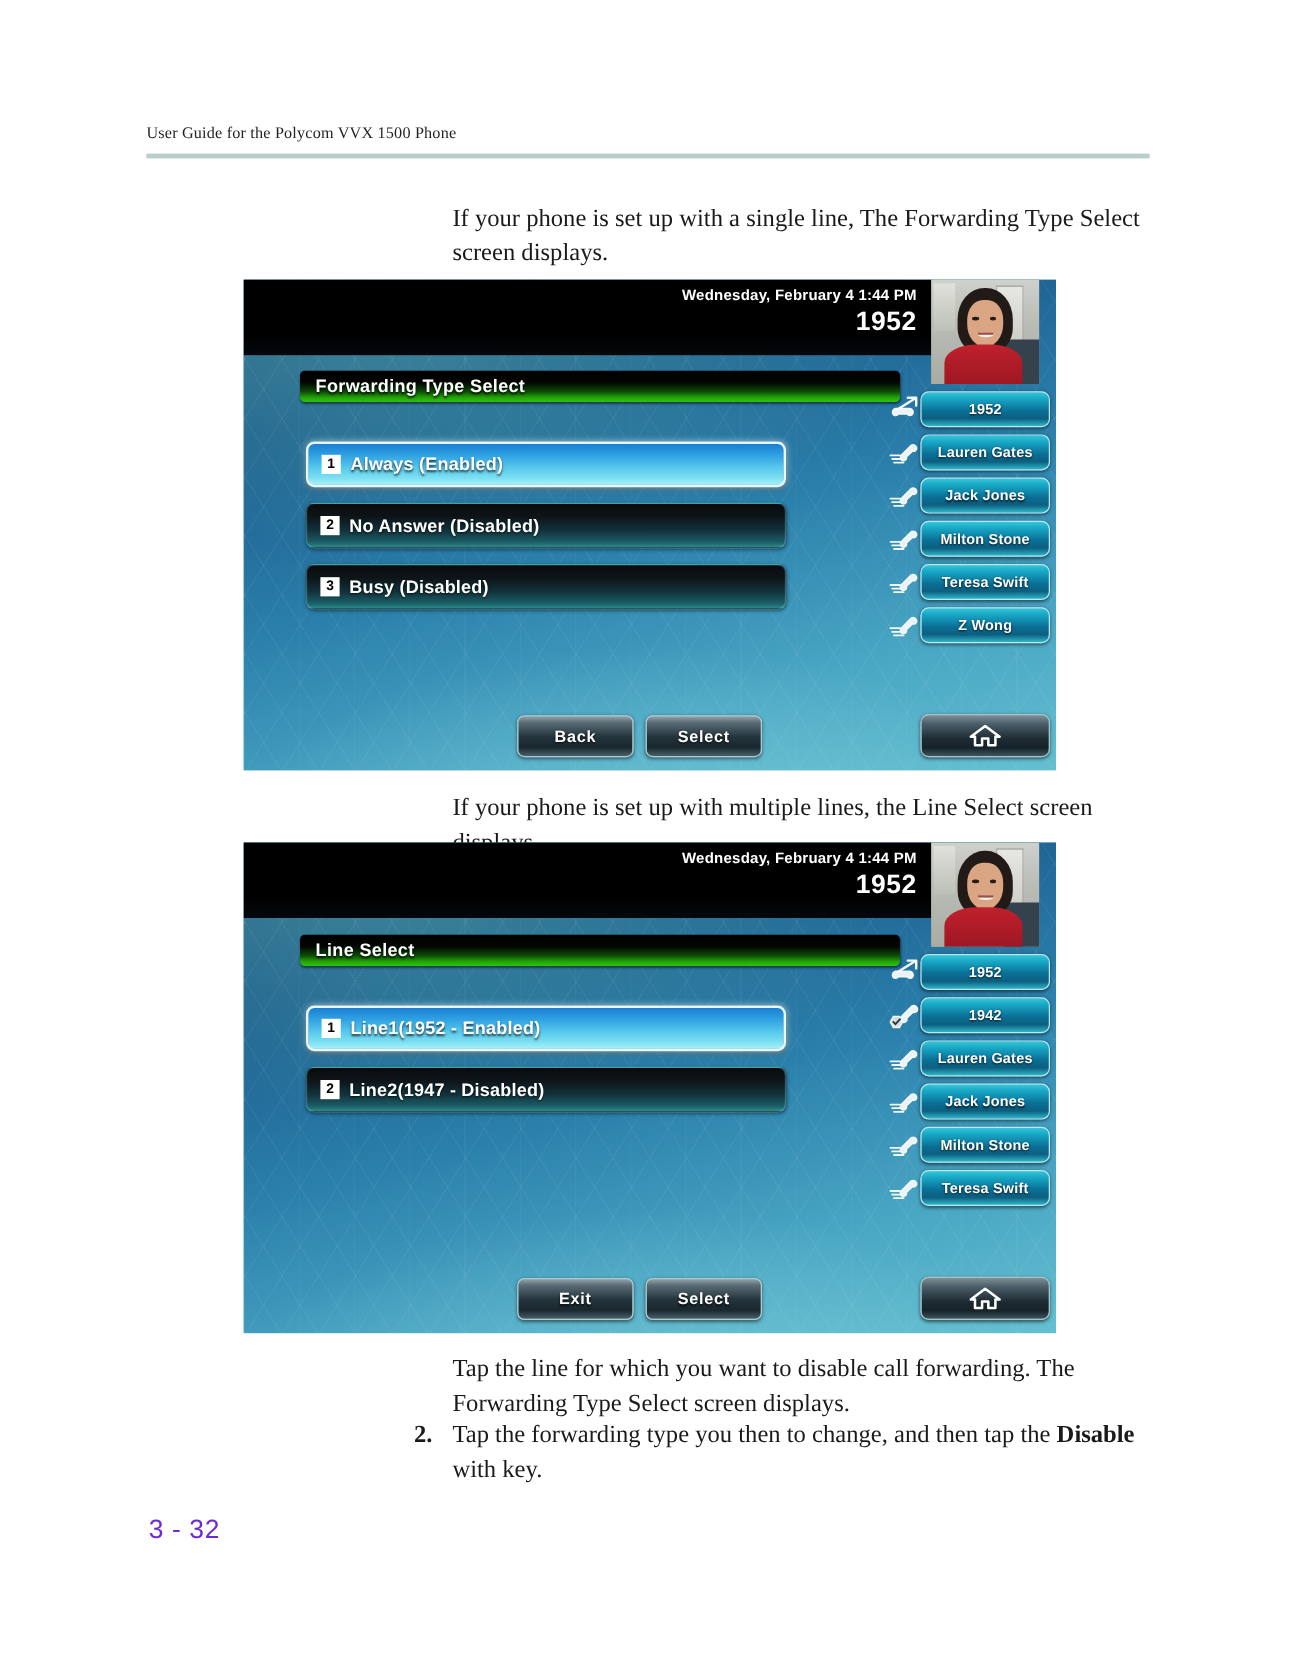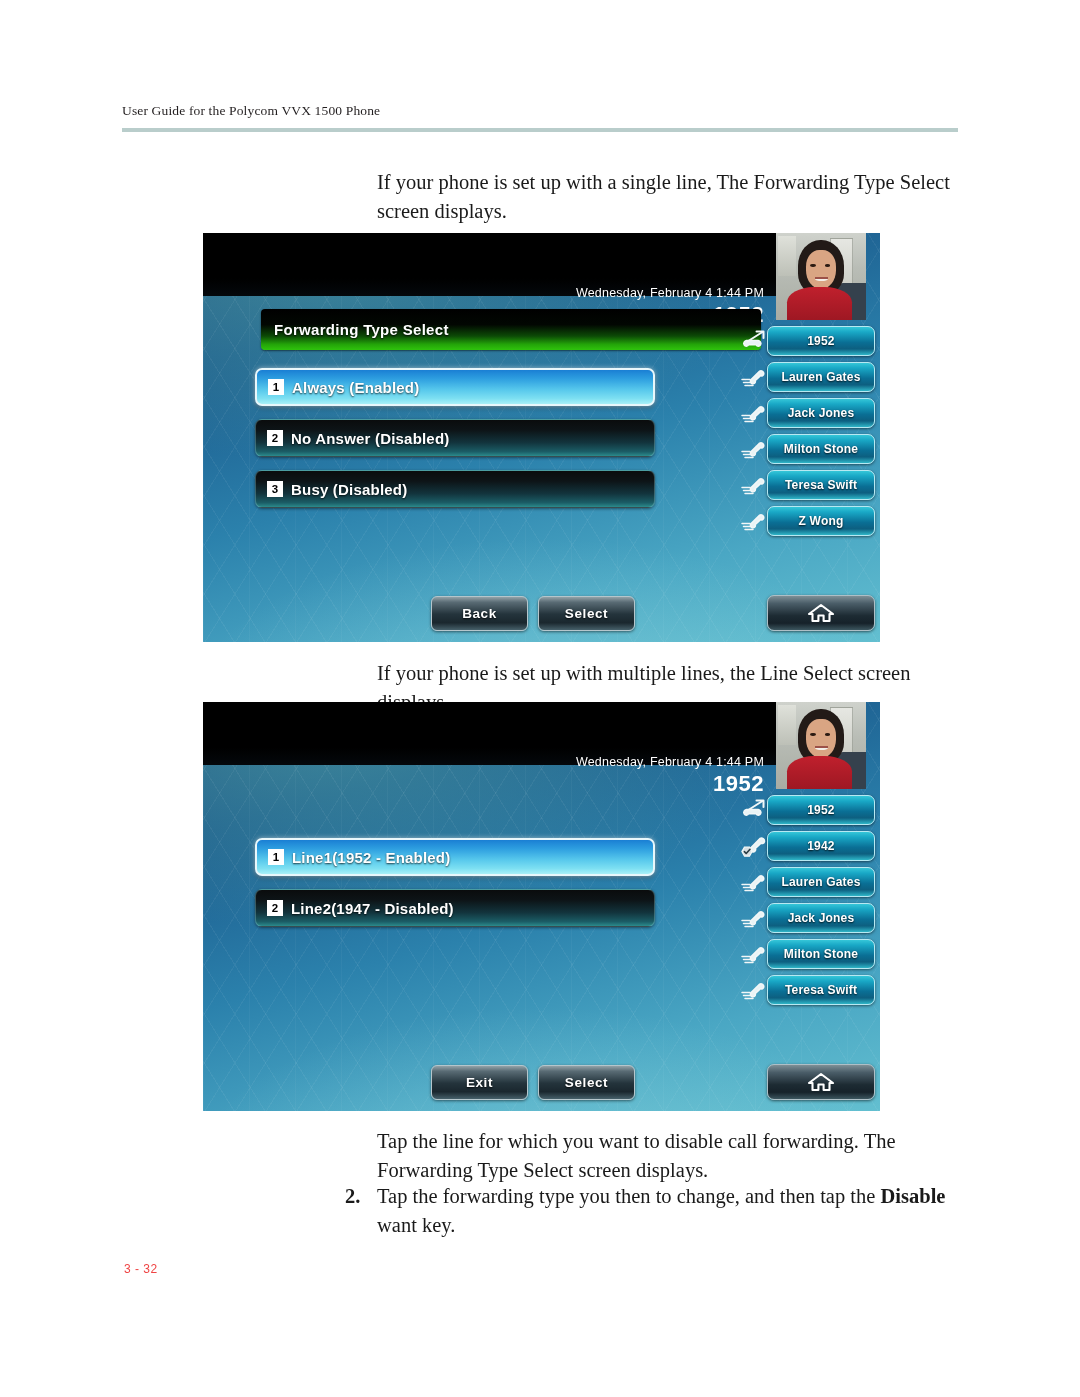--- a/index.html
+++ b/index.html
@@ -62,22 +62,22 @@
     font-size: 20.5px;
   }
   .numbered .ntext { margin-left: 32px; display: block; }
   .bold { font-weight: bold; }
 
   .footer-page {
     position: absolute;
     left: 124px;
     top: 1262px;
     font-family: "Liberation Sans", sans-serif;
-    font-size: 12px;
-    color: #ef4444;
+    font-size: 22px;
+    color: #6d28d9;
     letter-spacing: 0.5px;
   }
 
   
   .phone {
     position: absolute;
     width: 677px;
     height: 409px;
     overflow: hidden;
     font-family: "Liberation Sans", sans-serif;
@@ -109,24 +109,23 @@
     left: 0; top: 0;
     width: 573px;
     height: 63px;
     background: linear-gradient(180deg, #000000 0%, #000000 72%, #04080c 100%);
     color: #ffffff;
     text-align: right;
     padding: 6px 12px 0 0;
   }
   .statusbar .datetime {
     font-size: 12.5px;
-    font-weight: normal;
+    font-weight: bold;
     letter-spacing: 0.2px;
     white-space: nowrap;
-    margin-top: 47px;
   }
   .statusbar .ext {
     font-size: 22px;
     font-weight: bold;
     margin-top: 2px;
     letter-spacing: 0.5px;
   }
 
   
   .video-thumb {
@@ -181,23 +180,23 @@
     border-radius: 42% 42% 0 0;
   }
   .video-thumb .neck {
     position: absolute; left: 42%; top: 58%; width: 16%; height: 10%;
     background: #c59071;
   }
 
   
   .menu-title {
     position: absolute;
-    left: 58px;
+    left: 47px;
     width: 500px;
-    height: 41px;
+    height: 26px;
     border-radius: 4px;
     background: linear-gradient(180deg, #000000 0%, #020702 38%, #0c4a06 66%, #23a309 86%, #2fc30c 100%);
     box-shadow: 0 1px 2px rgba(0,0,0,0.5);
     display: flex;
     align-items: center;
     padding-left: 13px;
   }
   .menu-title .t {
     color: #ffffff;
     font-size: 15px;
@@ -500,20 +499,23 @@
     <div class="chair"></div>
     <div class="hair"></div>
     <div class="neck"></div>
     <div class="face"></div>
     <div class="eye-l"></div>
     <div class="eye-r"></div>
     <div class="mouth"></div>
     <div class="body"></div>
   </div>
 
+  <div class="menu-title">
+    <span class="t">Line Select</span>
+  </div>
 
   <div class="menu-list">
     <div class="menu-item sel">
       <span class="badge">1</span>
       <span class="label">Line1(1952 - Enabled)</span>
     </div>
     <div class="menu-item unsel">
       <span class="badge">2</span>
       <span class="label">Line2(1947 - Disabled)</span>
     </div>
@@ -611,16 +613,16 @@
     <svg width="30" height="22" viewBox="0 0 30 22">
       <path d="M15 3 L27 12 L23.5 12 L23.5 19 L17.6 19 L17.6 13.5 L12.4 13.5 L12.4 19 L6.5 19 L6.5 12 L3 12 Z" fill="none" stroke="#ffffff" stroke-width="2.1" stroke-linejoin="round"></path>
     </svg>
   </div>
 </div>
 
 <div class="para p3">Tap the line for which you want to disable call forwarding. The Forwarding Type Select screen displays.</div>
 
 <div class="numbered">
   <span class="num">2.</span>
-  <span class="ntext"><span>Tap the forwarding type you then to change, and then tap the </span><span class="bold">Disable</span><span> want key.</span></span>
+  <span class="ntext"><span>Tap the forwarding type you then to change, and then tap the </span><span class="bold">Disable</span><span> with key.</span></span>
 </div>
 
 <div class="footer-page">3 - 32</div>
 
 </body></html>

